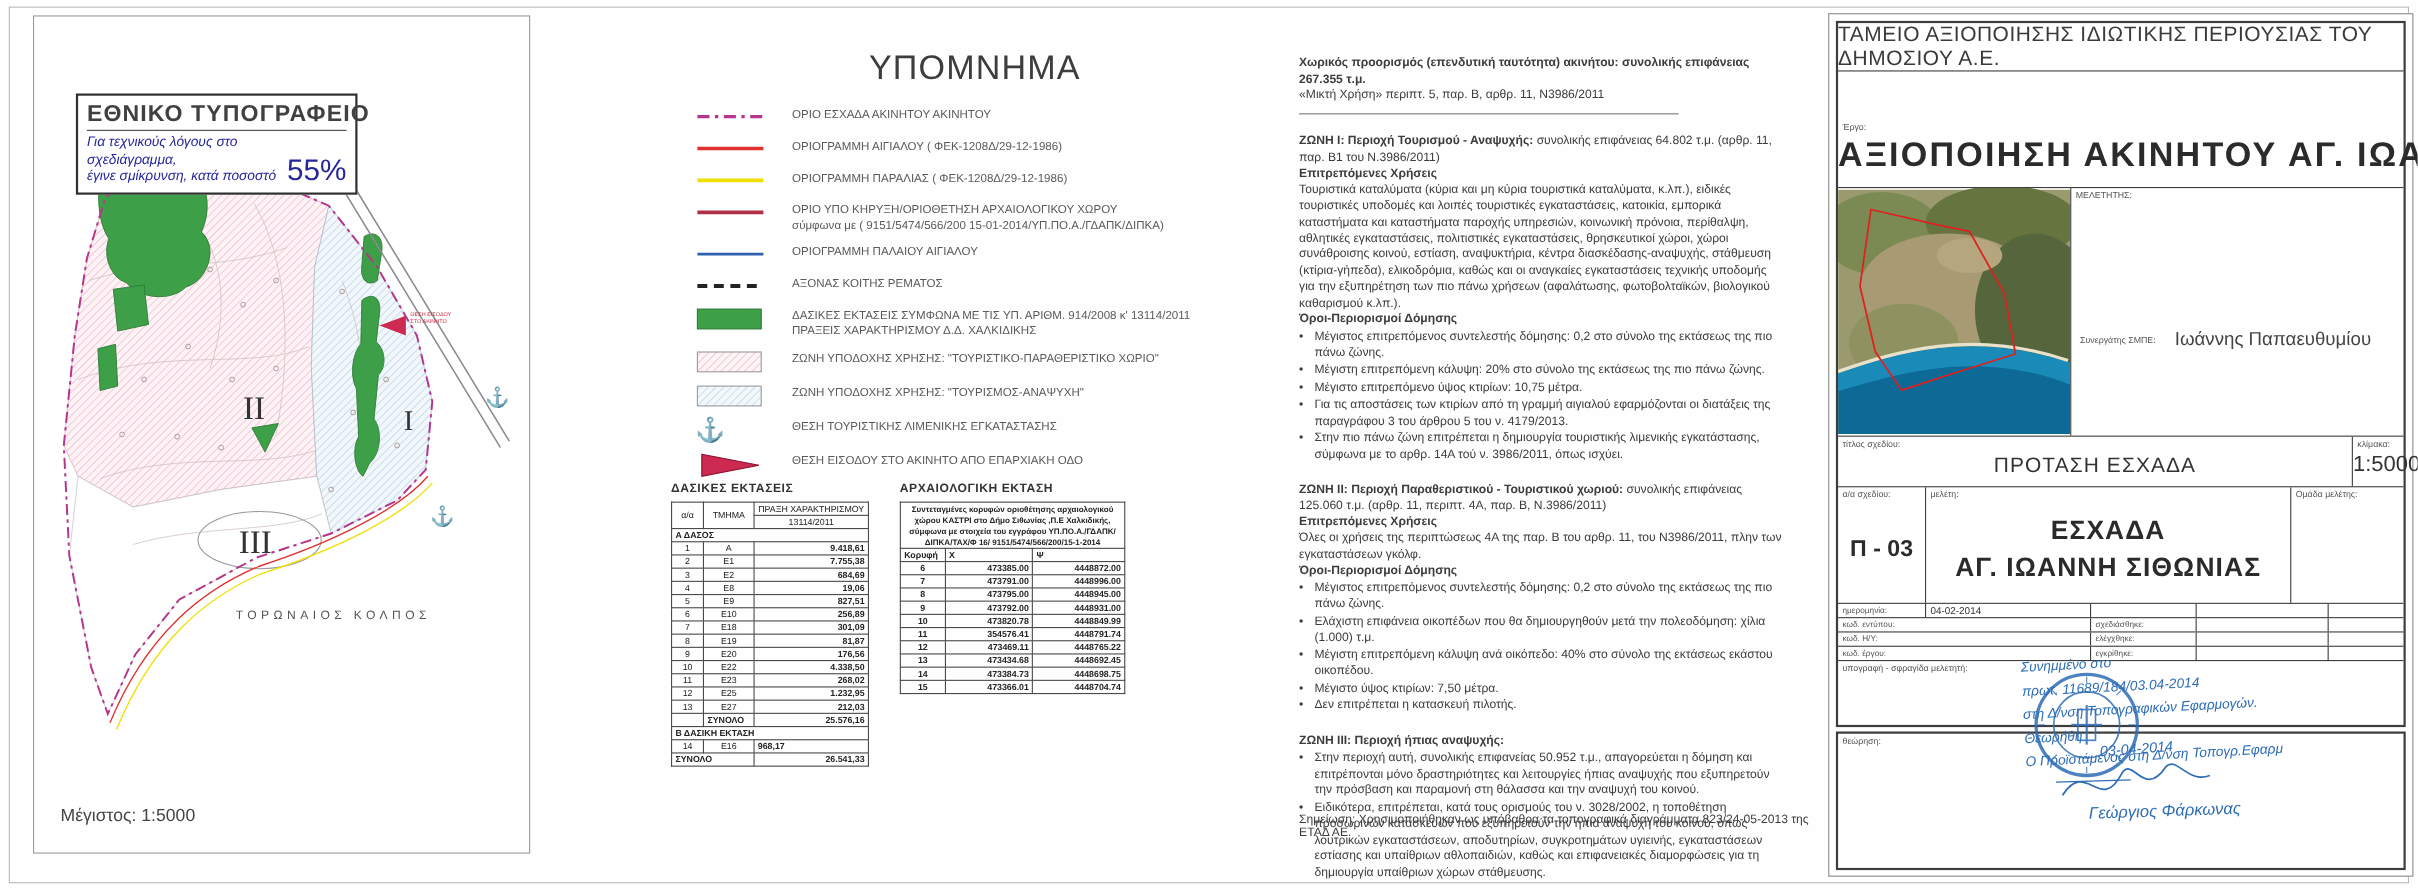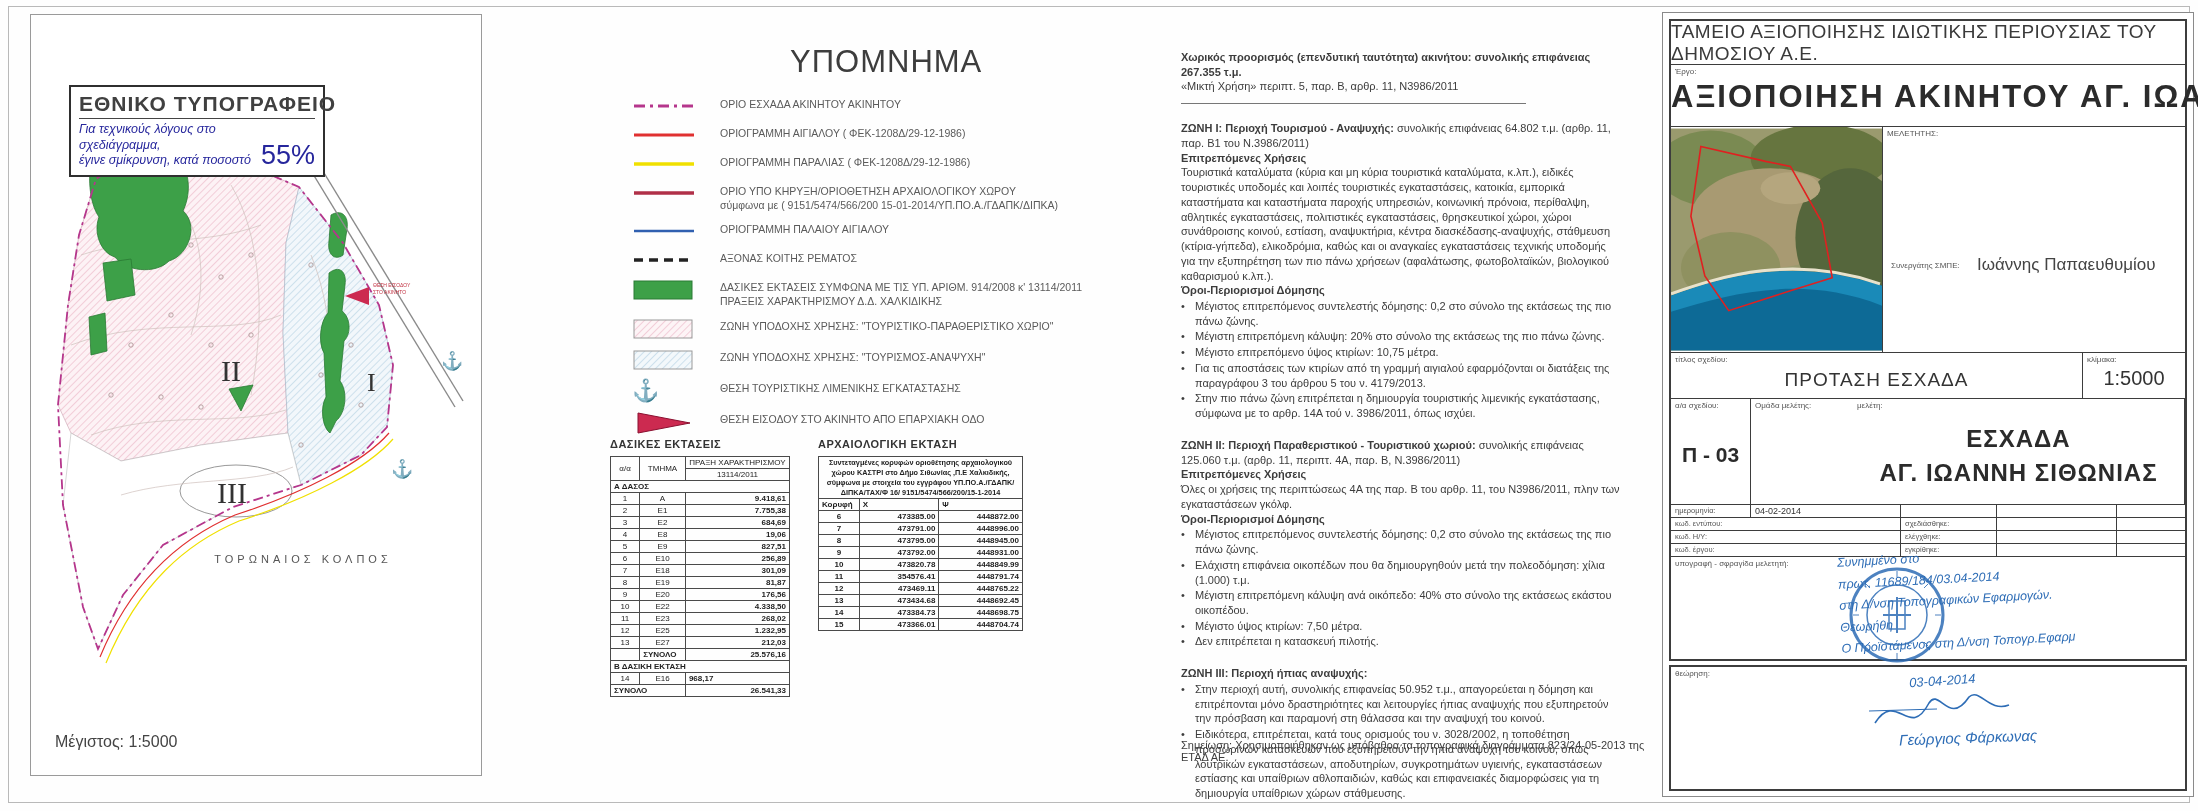--- a/index.html
+++ b/index.html
@@ -47,30 +47,30 @@
   .bullet-row .btxt { flex:1; }
   #note-line { position:absolute; left:1181px; top:739px; width:470px; font-size:11px; color:#3c3c3c; }
 
   
   #title-block { position:absolute; left:1662px; top:12px; width:532px; height:785px; border:1px solid #8a8a8a; background:#fff; }
   #tb-main { position:absolute; left:6px; top:6px; width:518px; height:642px; border:2px solid #3d3d3d; }
   #tb-review { position:absolute; left:6px; top:652px; width:518px; height:126px; border:2px solid #3d3d3d; }
   .tb-row { position:relative; border-bottom:1px solid #3d3d3d; }
   .tiny-label { position:absolute; left:4px; top:2px; font-size:8px; color:#555; }
   #tb-company { height:44px; display:flex; align-items:center; justify-content:center; font-size:19px; color:#3a3a3a; letter-spacing:.5px; }
-  #tb-project { height:62px; }
+  #tb-project { height:62px;margin-top:44px; }
   #tb-project .big { position:absolute; left:0; right:0; top:14px; text-align:center; font-size:31px; font-weight:bold; letter-spacing:2px; color:#2b2b2b; white-space:nowrap; }
   #tb-photo-row { height:226px; display:flex; }
   #tb-photo { width:212px; height:100%; border-right:1px solid #3d3d3d; }
   #tb-melet { position:relative; flex:1; }
   #partner-line { position:absolute; left:8px; top:128px; display:flex; align-items:center; }
   #partner-line .plbl { font-size:8px; color:#555; width:86px; }
   #partner-line .pname { font-size:17px; color:#444; }
   #tb-title-row { height:46px; display:flex; }
-  #tb-title-cell { position:relative; width:412px; border-right:1px solid #3d3d3d; }
+  #tb-title-cell { position:relative; width:468px; border-right:1px solid #3d3d3d; }
   #tb-title-cell .v { position:absolute; left:0; right:0; top:16px; text-align:center; font-size:19px; letter-spacing:1px; color:#333; }
   #tb-scale-cell { position:relative; flex:1; }
   #tb-scale-cell .v { position:absolute; left:0; right:0; top:14px; text-align:center; font-size:20px; color:#333; }
   #tb-study-row { height:106px; display:flex; }
   #tb-aa-cell { position:relative; width:80px; border-right:1px solid #3d3d3d; }
   #tb-aa-cell .v { position:absolute; left:0; right:0; top:44px; text-align:center; font-size:21px; font-weight:bold; color:#2b2b2b; }
   #tb-study-cell { position:relative; width:332px; border-right:1px solid #3d3d3d; }
   #tb-study-cell .l1 { position:absolute; left:0; right:0; top:26px; text-align:center; font-size:24px; font-weight:bold; letter-spacing:1px; color:#2b2b2b; }
   #tb-study-cell .l2 { position:absolute; left:0; right:0; top:60px; text-align:center; font-size:24px; font-weight:bold; letter-spacing:1px; color:#2b2b2b; }
   #tb-team-cell { position:relative; flex:1; }
@@ -587,27 +587,27 @@
           <span class="tiny-label">κλίμακα:</span>
           <div class="v">1:5000</div>
         </div>
       </div>
 
       <div class="tb-row" id="tb-study-row">
         <div id="tb-aa-cell">
           <span class="tiny-label">α/α σχεδίου:</span>
           <div class="v">Π - 03</div>
         </div>
-        <div id="tb-team-cell">
-          <span class="tiny-label">Ομάδα μελέτης:</span>
-        </div>
         <div id="tb-study-cell">
           <span class="tiny-label">μελέτη:</span>
           <div class="l1">ΕΣΧΑΔΑ</div>
           <div class="l2">ΑΓ. ΙΩΑΝΝΗ ΣΙΘΩΝΙΑΣ</div>
+        </div>
+        <div id="tb-team-cell">
+          <span class="tiny-label">Ομάδα μελέτης:</span>
         </div>
       </div>
 
       <div class="tb-row" id="tb-codes">
         <div class="code-row">
           <div class="code-cell cw1">ημερομηνία:</div>
           <div class="code-cell cw2 code-val">04-02-2014</div>
           <div class="code-cell cw3"></div>
           <div class="code-cell cw4"></div>
           <div class="code-cell cw5"></div>

